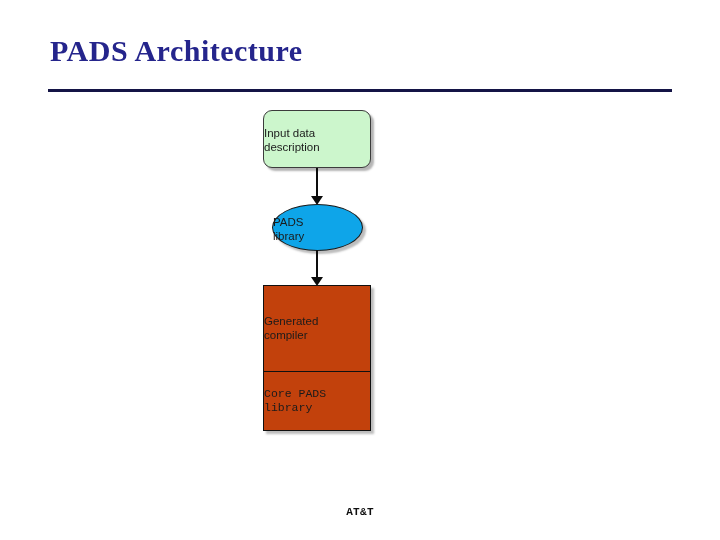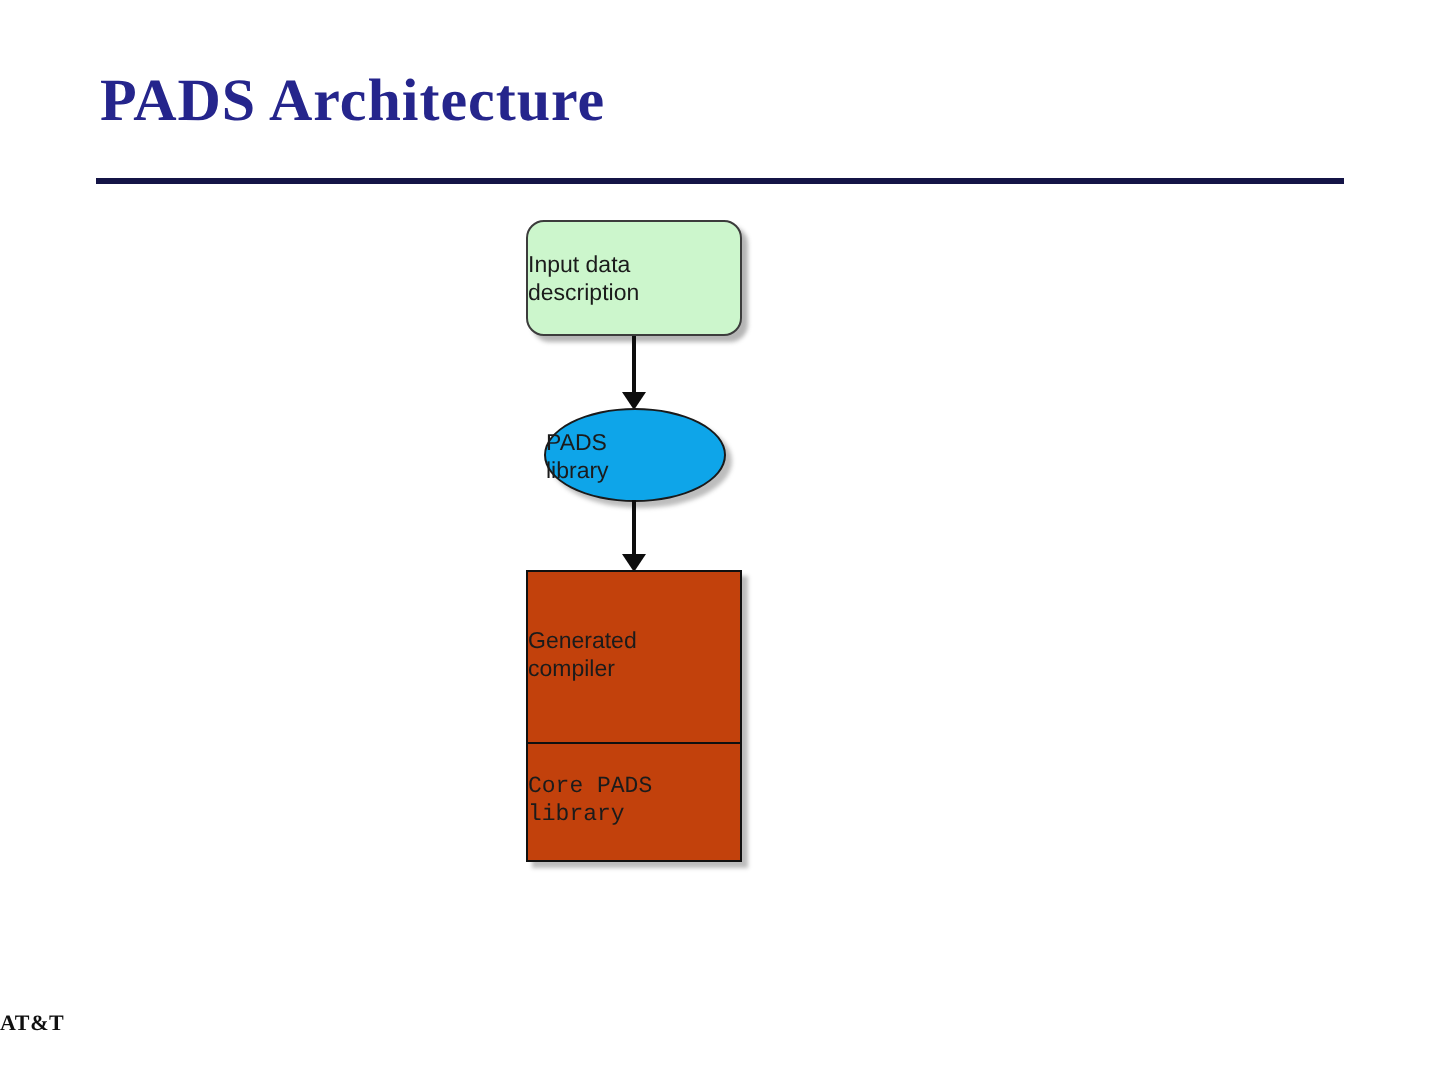--- a/index.html
+++ b/index.html
@@ -141,22 +141,22 @@
   #arrow-2 { left: 310px; top: 250px; height: 36px; }
   #arrow-2 .shaft { height: 28px; }
   #arrow-2 .head { top: 27px; }
 
   
   #footer-logo {
     position: absolute;
     left: 0;
     right: 0;
     top: 506px;
-    text-align: left;
-    font-family: Liberation Serif, serif;
+    text-align: center;
+    font-family: Liberation Mono, monospace;
     font-weight: bold;
     font-size: 11px;
     letter-spacing: 0.3px;
     color: #101010;
   }
 </style>
 </head>
 <body>
 
 <div id="slide">

